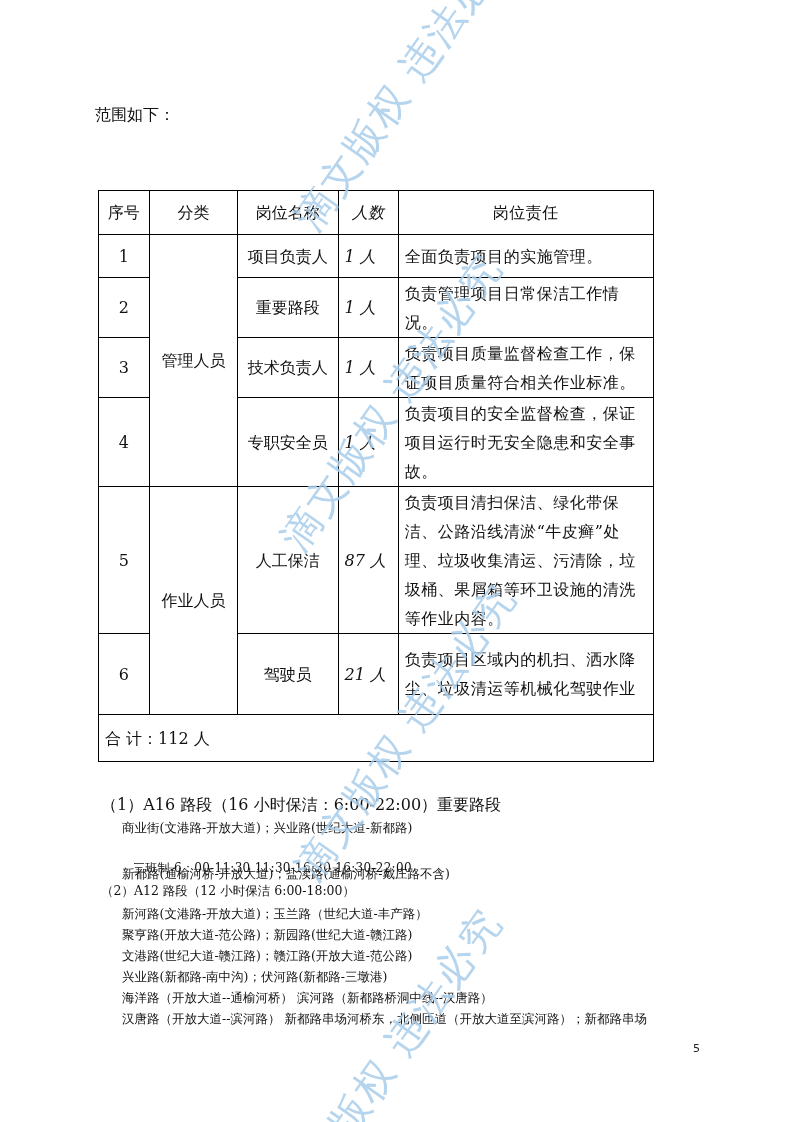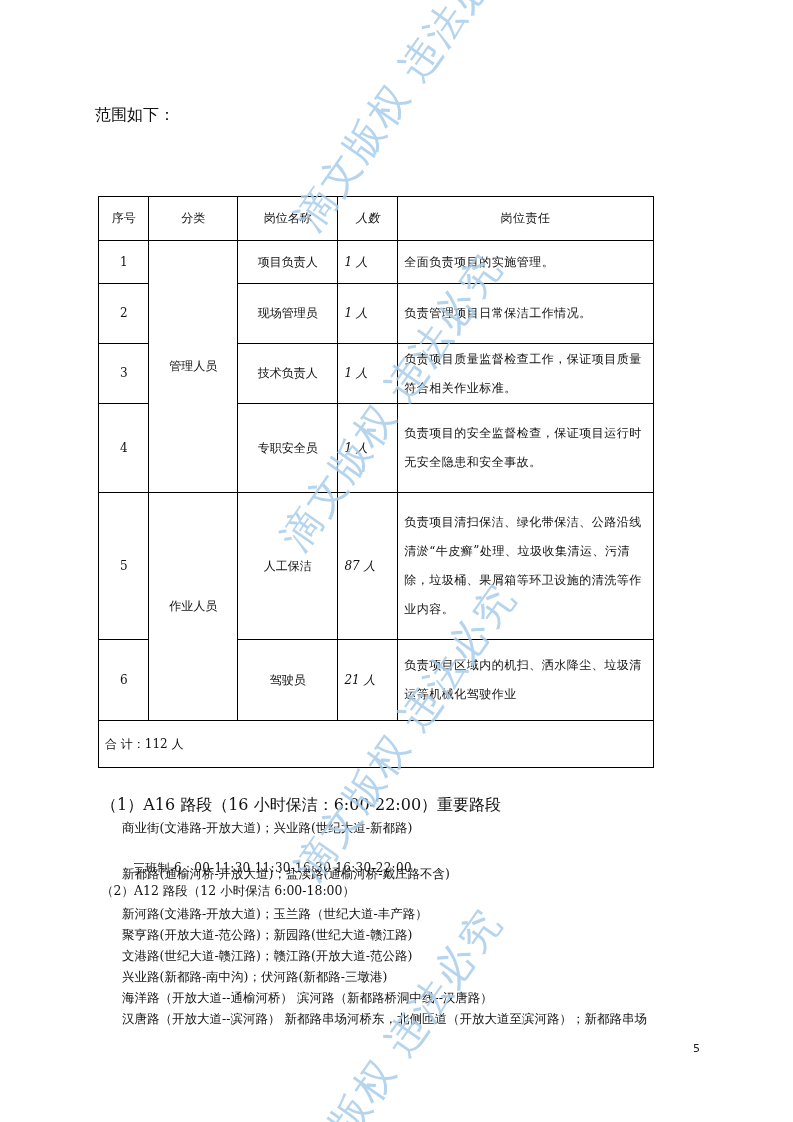--- a/index.html
+++ b/index.html
@@ -4,22 +4,22 @@
 <style>
   html, body { margin:0; padding:0; background:#ffffff; }
   body { width:793px; height:1122px; position:relative; overflow:hidden;
          font-family:"DejaVu Serif","Liberation Serif",serif; color:#111; }
   .page { position:absolute; left:0; top:0; width:654px; height:1122px; }
 
   .para { position:absolute; white-space:nowrap; }
   .p-intro { left:95px; top:105px; font-size:16px; }
   .p-sub1 { left:100px; top:157px; font-size:16px; }
 
-  table.staff { position:absolute; left:98px; top:196px; border-collapse:collapse;
-                font-size:12px; table-layout:fixed; }
+  table.staff { position:absolute; left:98px; top:190px; border-collapse:collapse;
+                font-size:16px; table-layout:fixed; }
   table.staff td, table.staff th { border:1px solid #000; padding:0 6px; vertical-align:middle;
                 font-weight:normal; line-height:29px; }
   table.staff th { height:43px; text-align:center; }
   .c-no { width:40px; text-align:center; }
   .c-cat { width:82px; text-align:center; }
   .c-pos { width:95px; text-align:center; }
   .c-cnt { width:50px; text-align:left; padding-left:6px !important;font-style:italic; }
   .c-duty { width:264px; text-align:left; letter-spacing:0.5px; }
   tr.r1 td { height:42px; }
   tr.r2 td { height:59px; }
@@ -58,21 +58,21 @@
     </tr>
     <tr class="r1">
       <td class="c-no">1</td>
       <td class="c-cat" rowspan="4">管理人员</td>
       <td class="c-pos">项目负责人</td>
       <td class="c-cnt">1 人</td>
       <td class="c-duty">全面负责项目的实施管理。</td>
     </tr>
     <tr class="r2">
       <td class="c-no">2</td>
-      <td class="c-pos">现场管理员</td>
+      <td class="c-pos">重要路段</td>
       <td class="c-cnt">1 人</td>
       <td class="c-duty">负责管理项目日常保洁工作情况。</td>
     </tr>
     <tr class="r3">
       <td class="c-no">3</td>
       <td class="c-pos">技术负责人</td>
       <td class="c-cnt">1 人</td>
       <td class="c-duty">负责项目质量监督检查工作，保证项目质量符合相关作业标准。</td>
     </tr>
     <tr class="r4">

